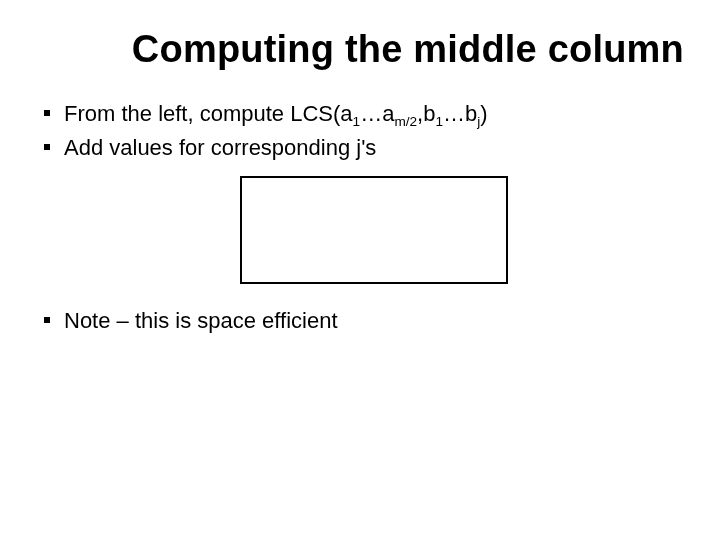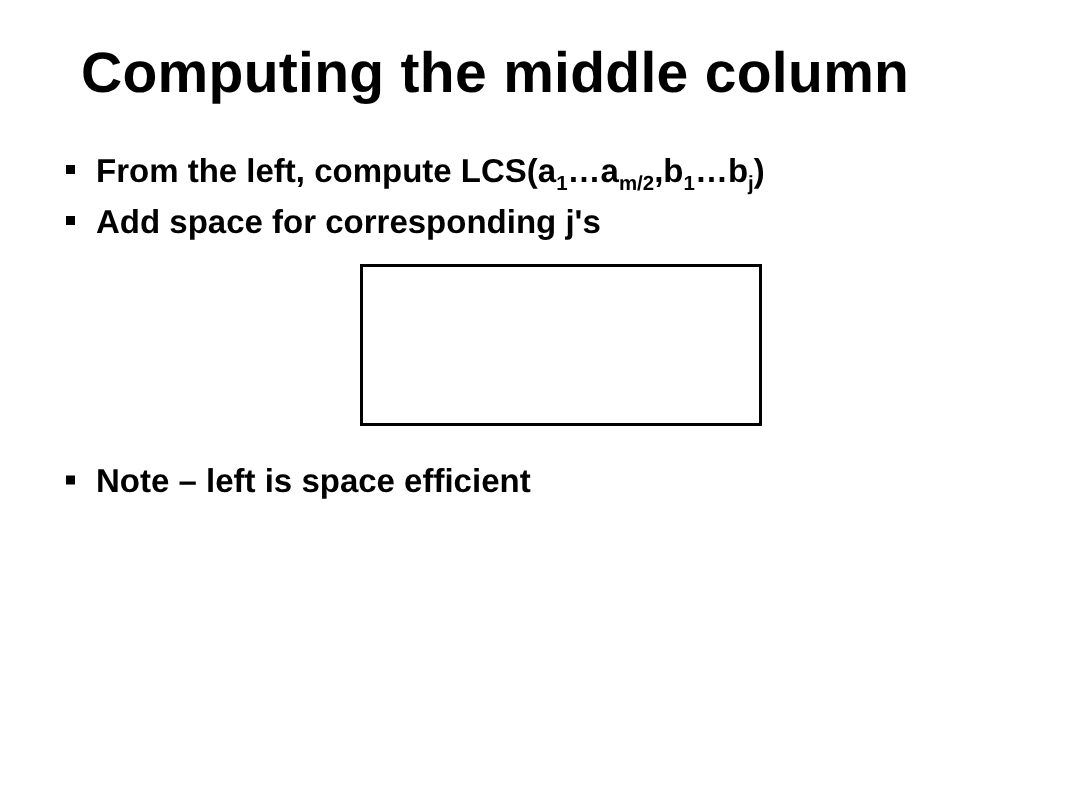--- a/index.html
+++ b/index.html
@@ -1,20 +1,20 @@
 <!DOCTYPE html>
 <html><head>
 <meta charset="utf-8">
 <style>
   * { margin: 0; padding: 0; box-sizing: border-box; }
   html, body { width: 720px; height: 540px; background: #fff; font-family: Arial, Helvetica, sans-serif; color: #000; }
   .slide { width: 720px; height: 540px; position: relative; padding: 24px 36px 24px 36px; }
-  .title { font-size: 38px; text-align: left; margin: 4px 0 28px 18px; letter-spacing: 0.2px; }
+  .title { font-size: 38px; text-align: right; margin: 4px 0 28px 18px; letter-spacing: 0.2px; }
   .bullets { list-style: none; margin-left: 4px; }
-  .bullets li { font-size: 22px; line-height: 1.35; margin-bottom: 4px; display: flex; align-items: flex-start; font-weight: bold; }
+  .bullets li { font-size: 22px; line-height: 1.35; margin-bottom: 4px; display: flex; align-items: flex-start; }
   .bullet-dot { display: inline-block; width: 6px; height: 6px; background: #000; border-radius: 0; margin: 11px 14px 0 4px; flex: 0 0 auto; }
   .bullet-text { flex: 1 1 auto; }
   sub { font-size: 0.62em; vertical-align: sub; line-height: 0; }
   .eq-box { border: 2px solid #000; width: 268px; height: 108px; margin: 14px 0 22px 204px; }
 </style>
 </head>
 <body>
 
 <div class="slide">
 
@@ -25,27 +25,27 @@
     <li>
       <span class="bullet-dot"></span>
       <span class="bullet-text">
         <span>From the left, compute LCS(a</span><sub>1</sub><span>…a</span><sub>m/2</sub><span>,b</span><sub>1</sub><span>…b</span><sub>j</sub><span>)</span>
       </span>
     </li>
 
 
     <li>
       <span class="bullet-dot"></span>
-      <span class="bullet-text">Add space for corresponding j's</span>
+      <span class="bullet-text">Add values for corresponding j's</span>
     </li>
 
   </ul>
 
   <div class="eq-box"></div>
 
   <ul class="bullets">
     <li>
       <span class="bullet-dot"></span>
-      <span class="bullet-text">Note – left is space efficient</span>
+      <span class="bullet-text">Note – this is space efficient</span>
     </li>
   </ul>
 
 </div>
 
 </body></html>

